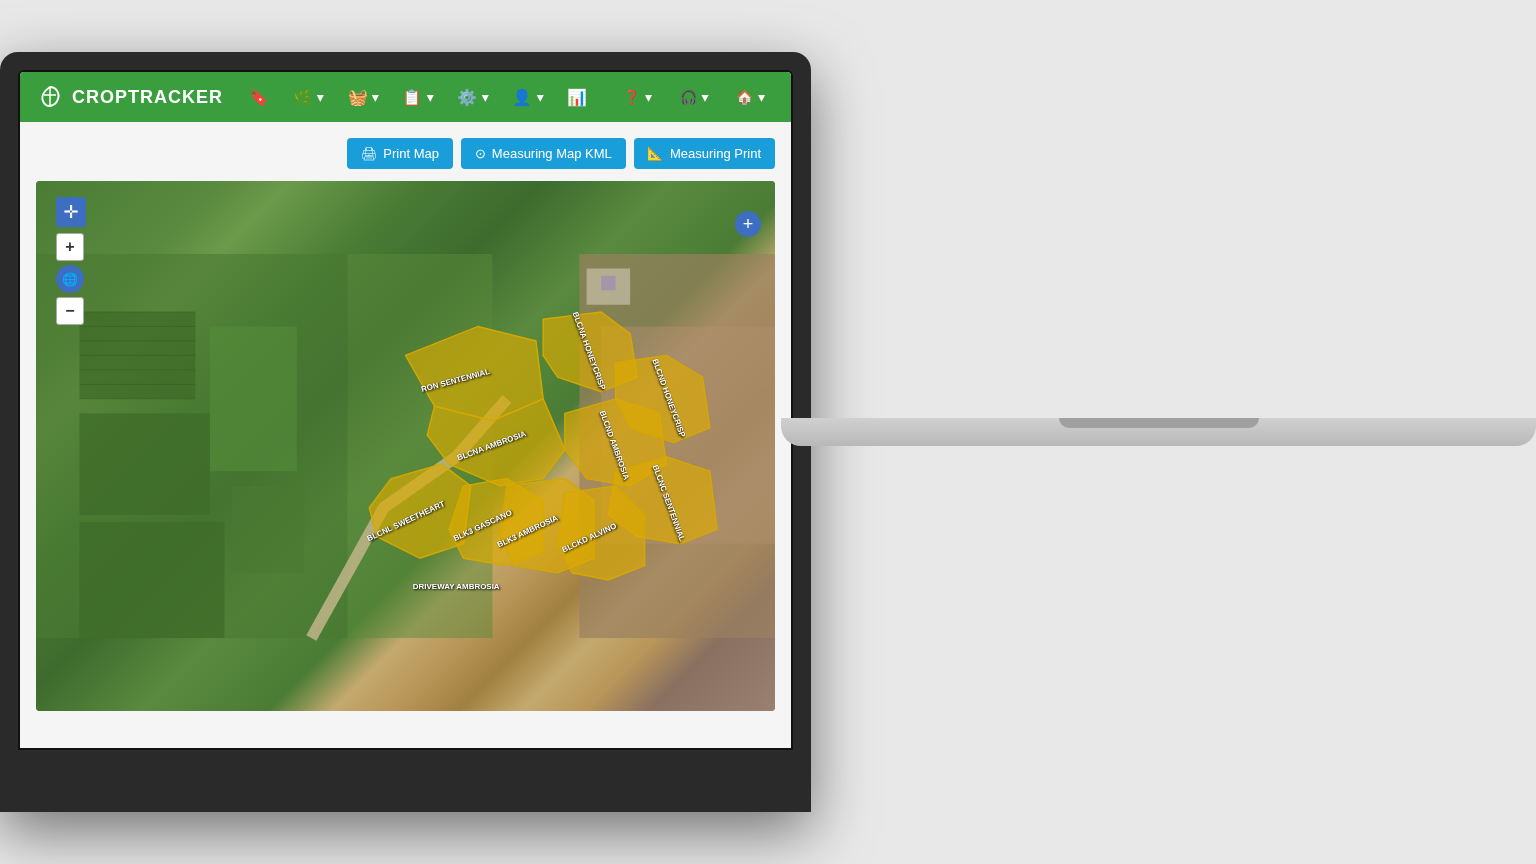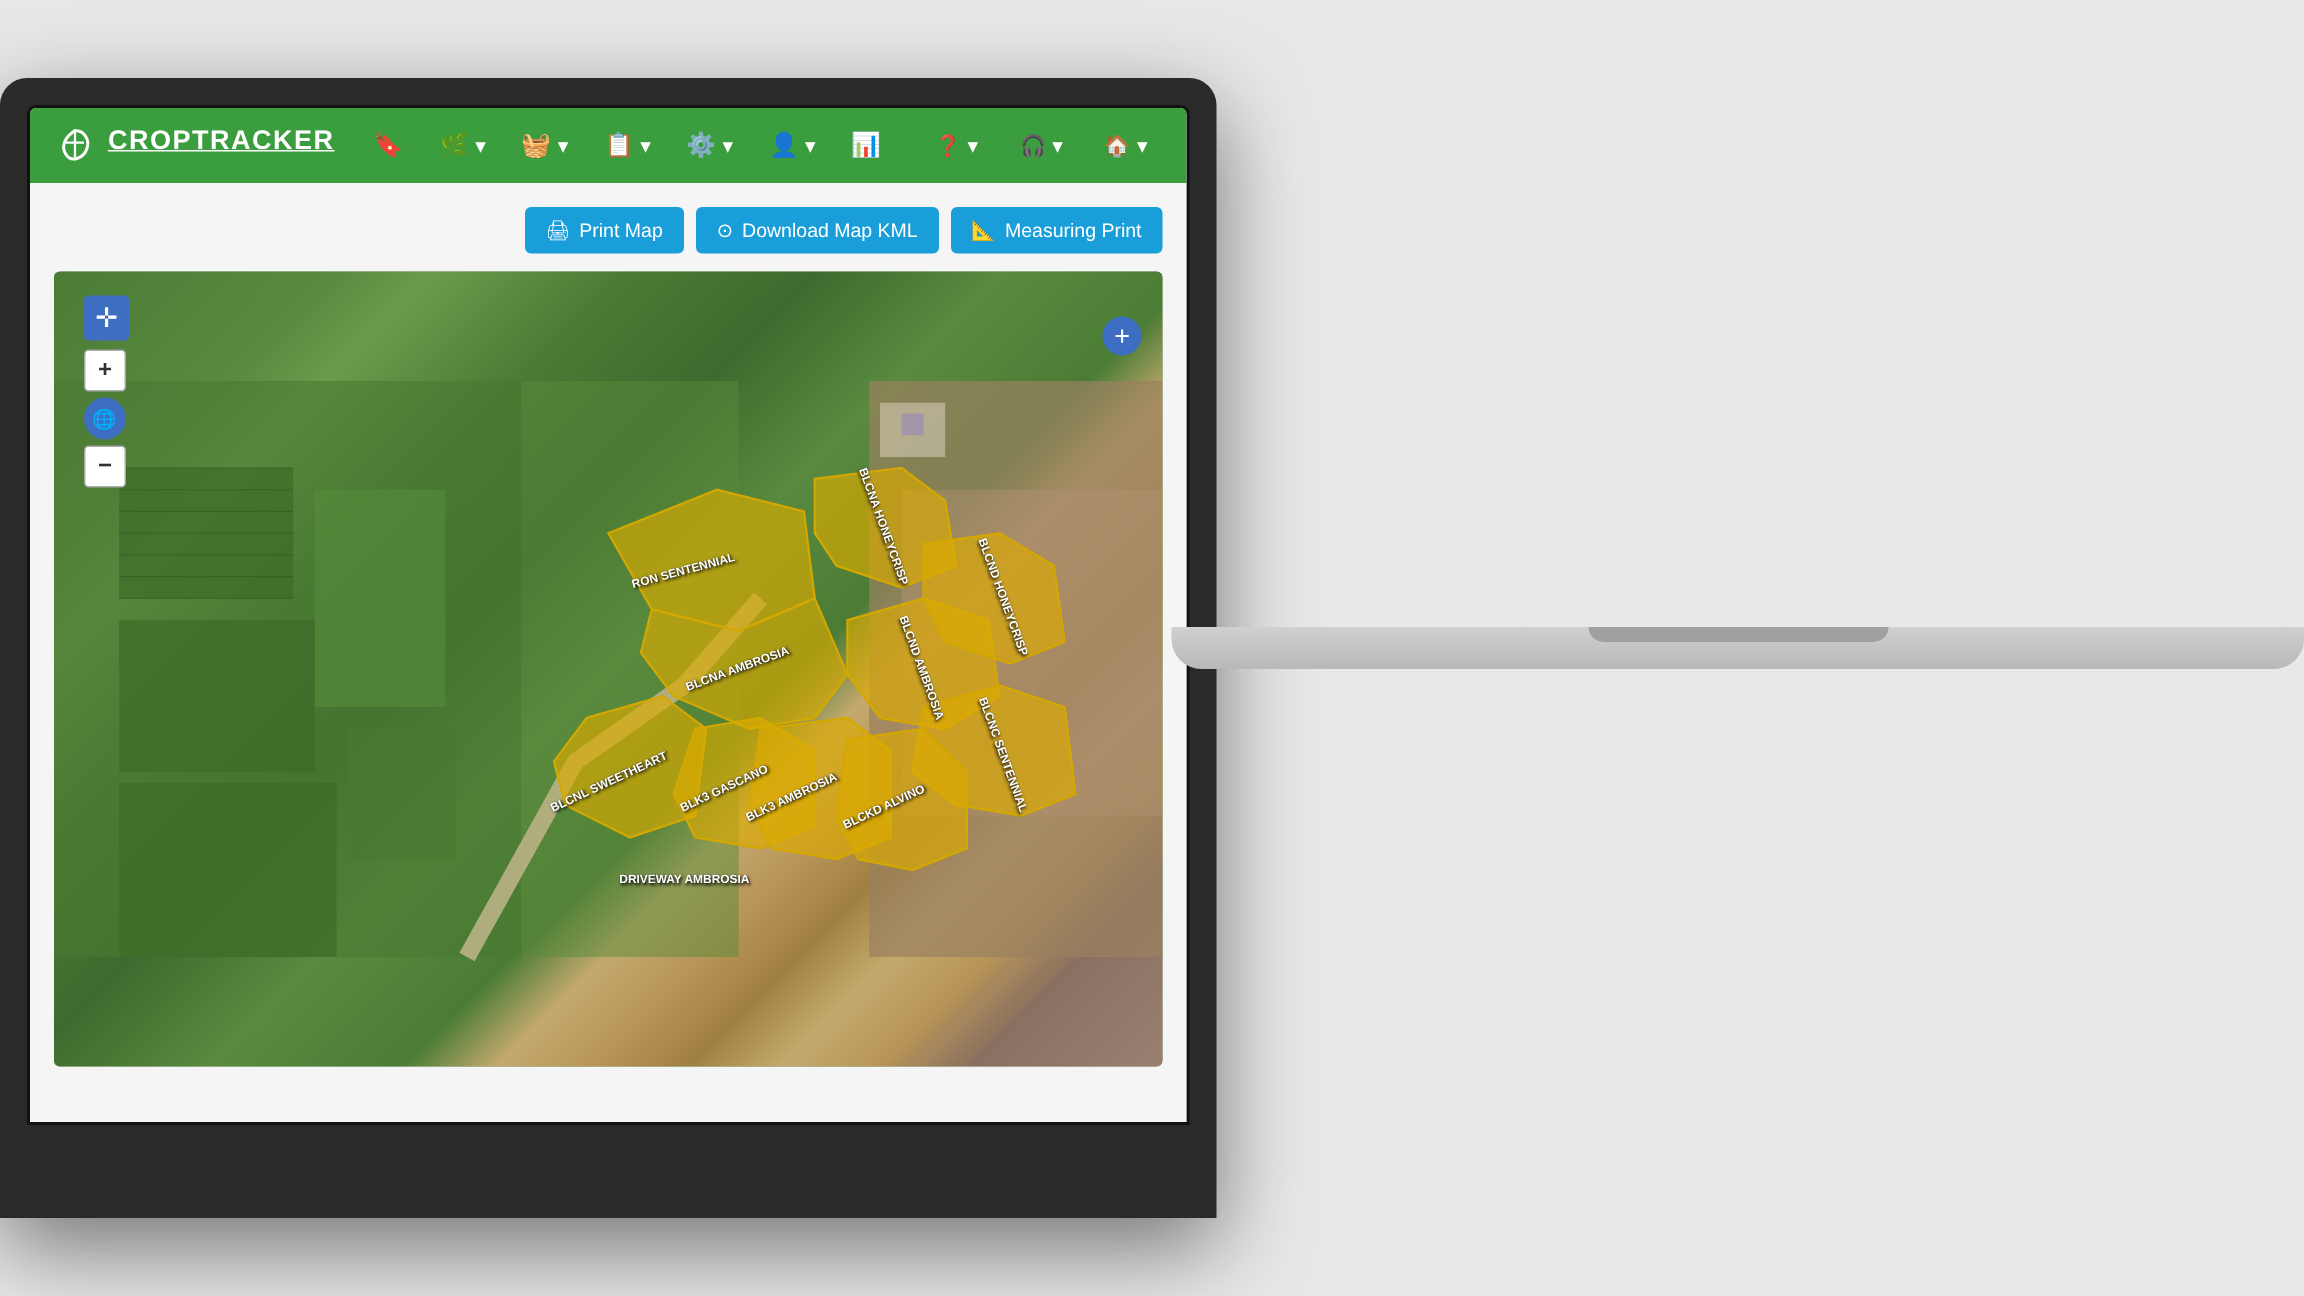--- a/index.html
+++ b/index.html
@@ -53,27 +53,26 @@
     .navbar {
       background: #3a9e3f;
       height: 50px;
       display: flex;
       align-items: center;
       padding: 0 16px;
       gap: 16px;
     }
     .navbar-brand {
       display: flex;
-      align-items: flex-start;
+      align-items: center;
       gap: 8px;
       color: #fff;
       font-weight: bold;
       font-size: 18px;
       letter-spacing: 1px;
-      text-decoration: underline;
     }
     .brand-icon {
       width: 28px;
       height: 28px;
       color: #fff;
     }
     .navbar-items {
       display: flex;
       align-items: center;
       gap: 4px;
@@ -311,21 +310,21 @@
 
     <div class="content-area">
 
       <div class="map-toolbar">
         <button class="btn-blue">
           <span>🖨</span>
           <span>Print Map</span>
         </button>
         <button class="btn-blue">
           <span>⊙</span>
-          <span>Download Map KML</span>
+          <span>Measuring Map KML</span>
         </button>
         <button class="btn-blue">
           <span>📐</span>
           <span>Measuring Print</span>
         </button>
       </div>
 
       <div class="map-container">
 
         <div class="map-bg"></div>

